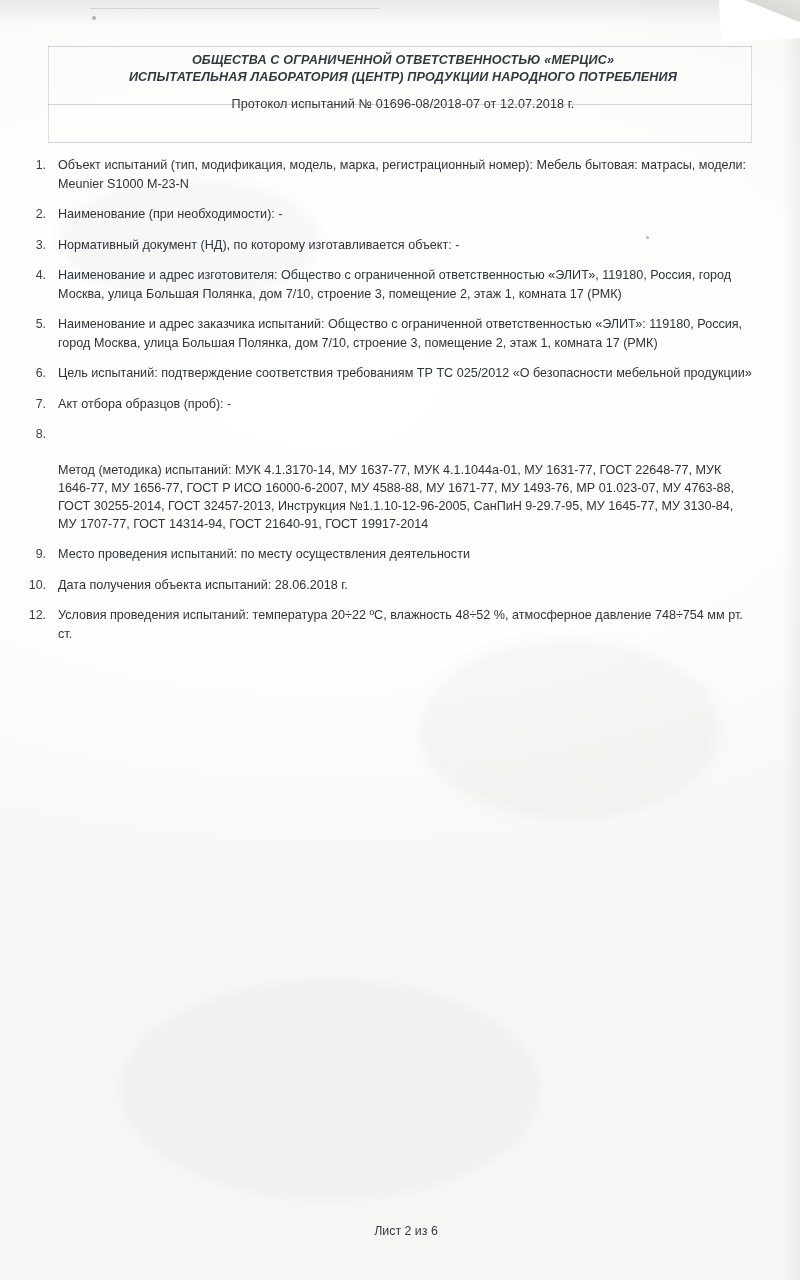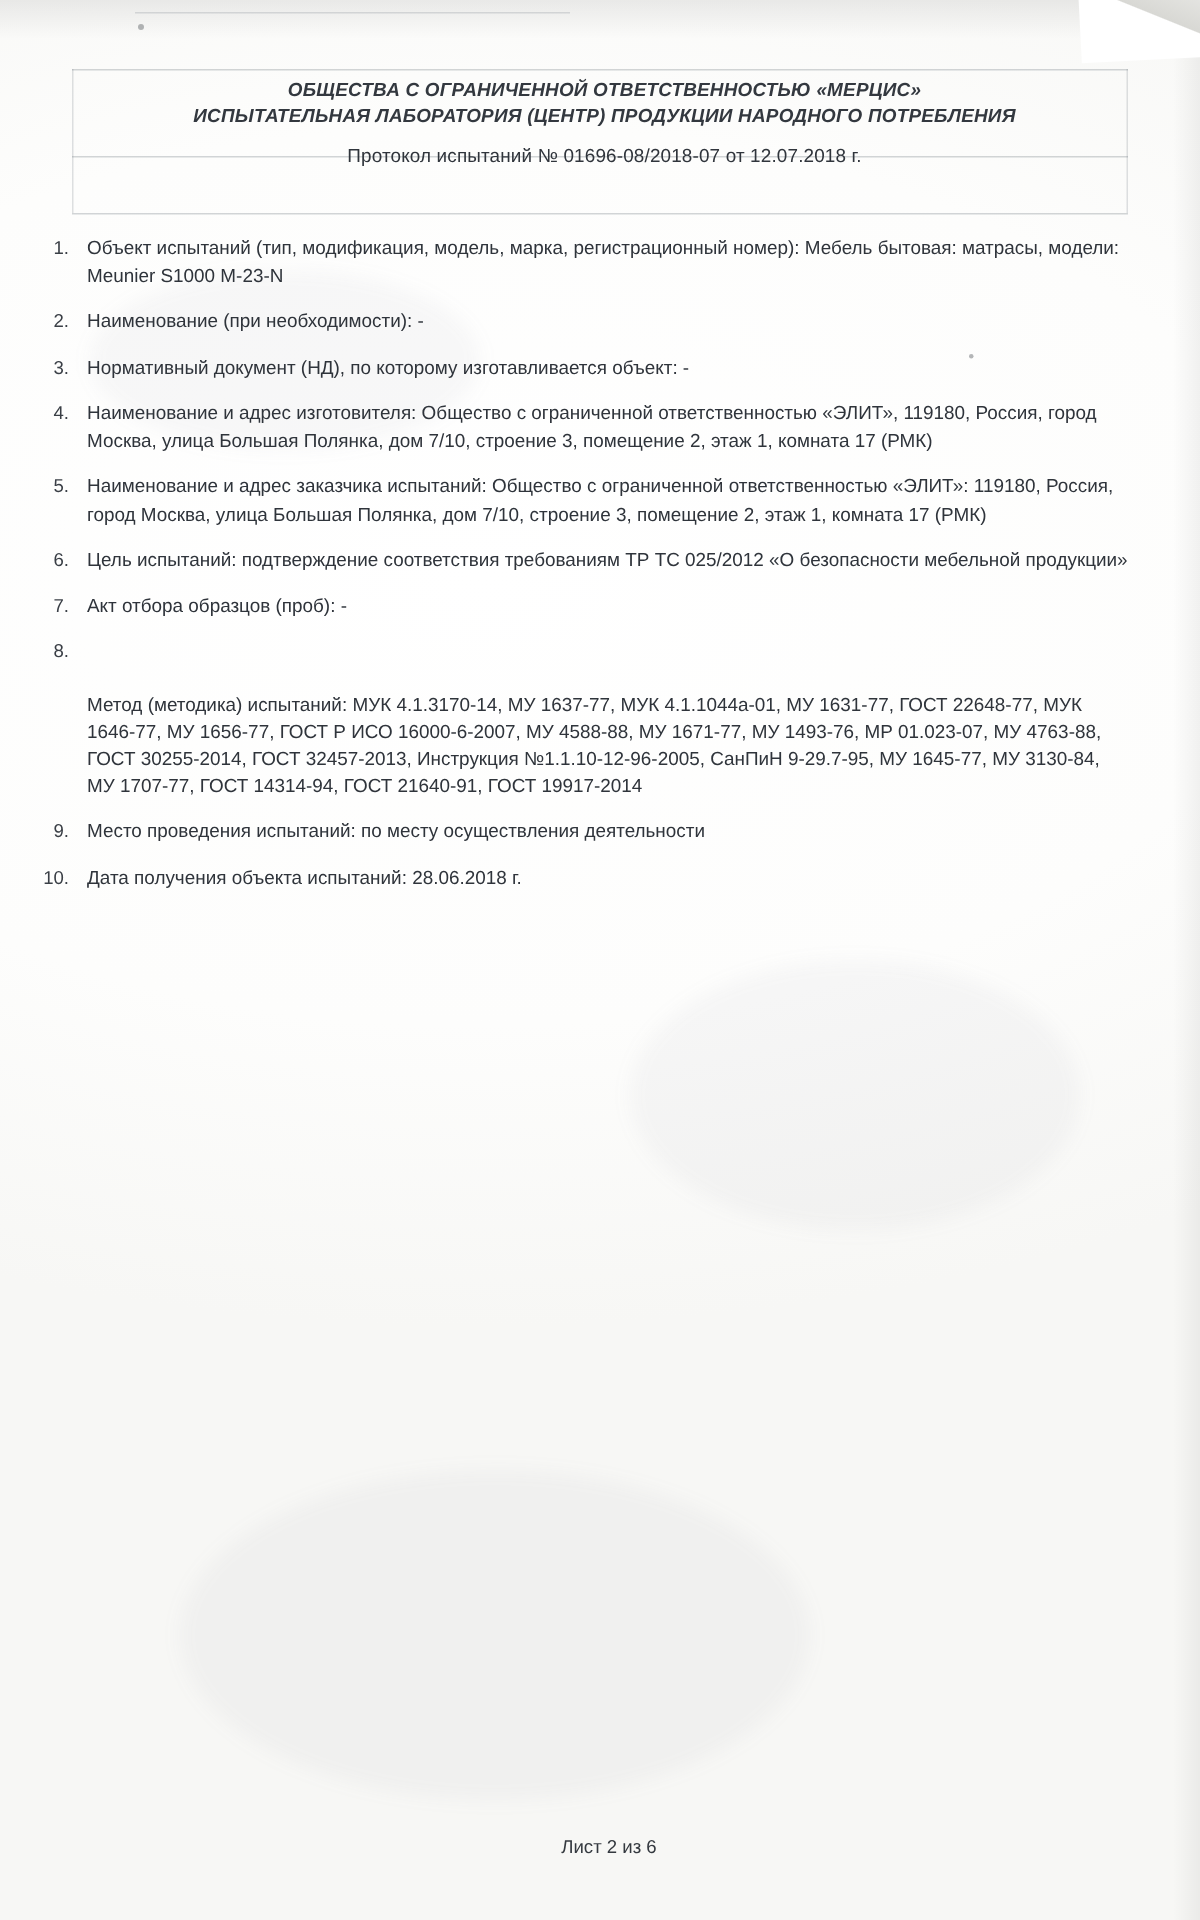--- a/index.html
+++ b/index.html
@@ -222,18 +222,22 @@
       <div class="num">9.</div>
       <div class="body">Место проведения испытаний: по месту осуществления деятельности</div>
     </div>
 
     <div class="item">
       <div class="num">10.</div>
       <div class="body">Дата получения объекта испытаний: 28.06.2018 г.</div>
     </div>
 
 
+    <div class="item">
+      <div class="num">12.</div>
+      <div class="body">Условия проведения испытаний: температура 20÷22 ºС, влажность 48÷52 %, атмосферное давление 748÷754 мм рт. ст.</div>
+    </div>
 
   </div>
 
   <div class="footer">Лист 2 из 6</div>
 
 </div>
 
 </body></html>

